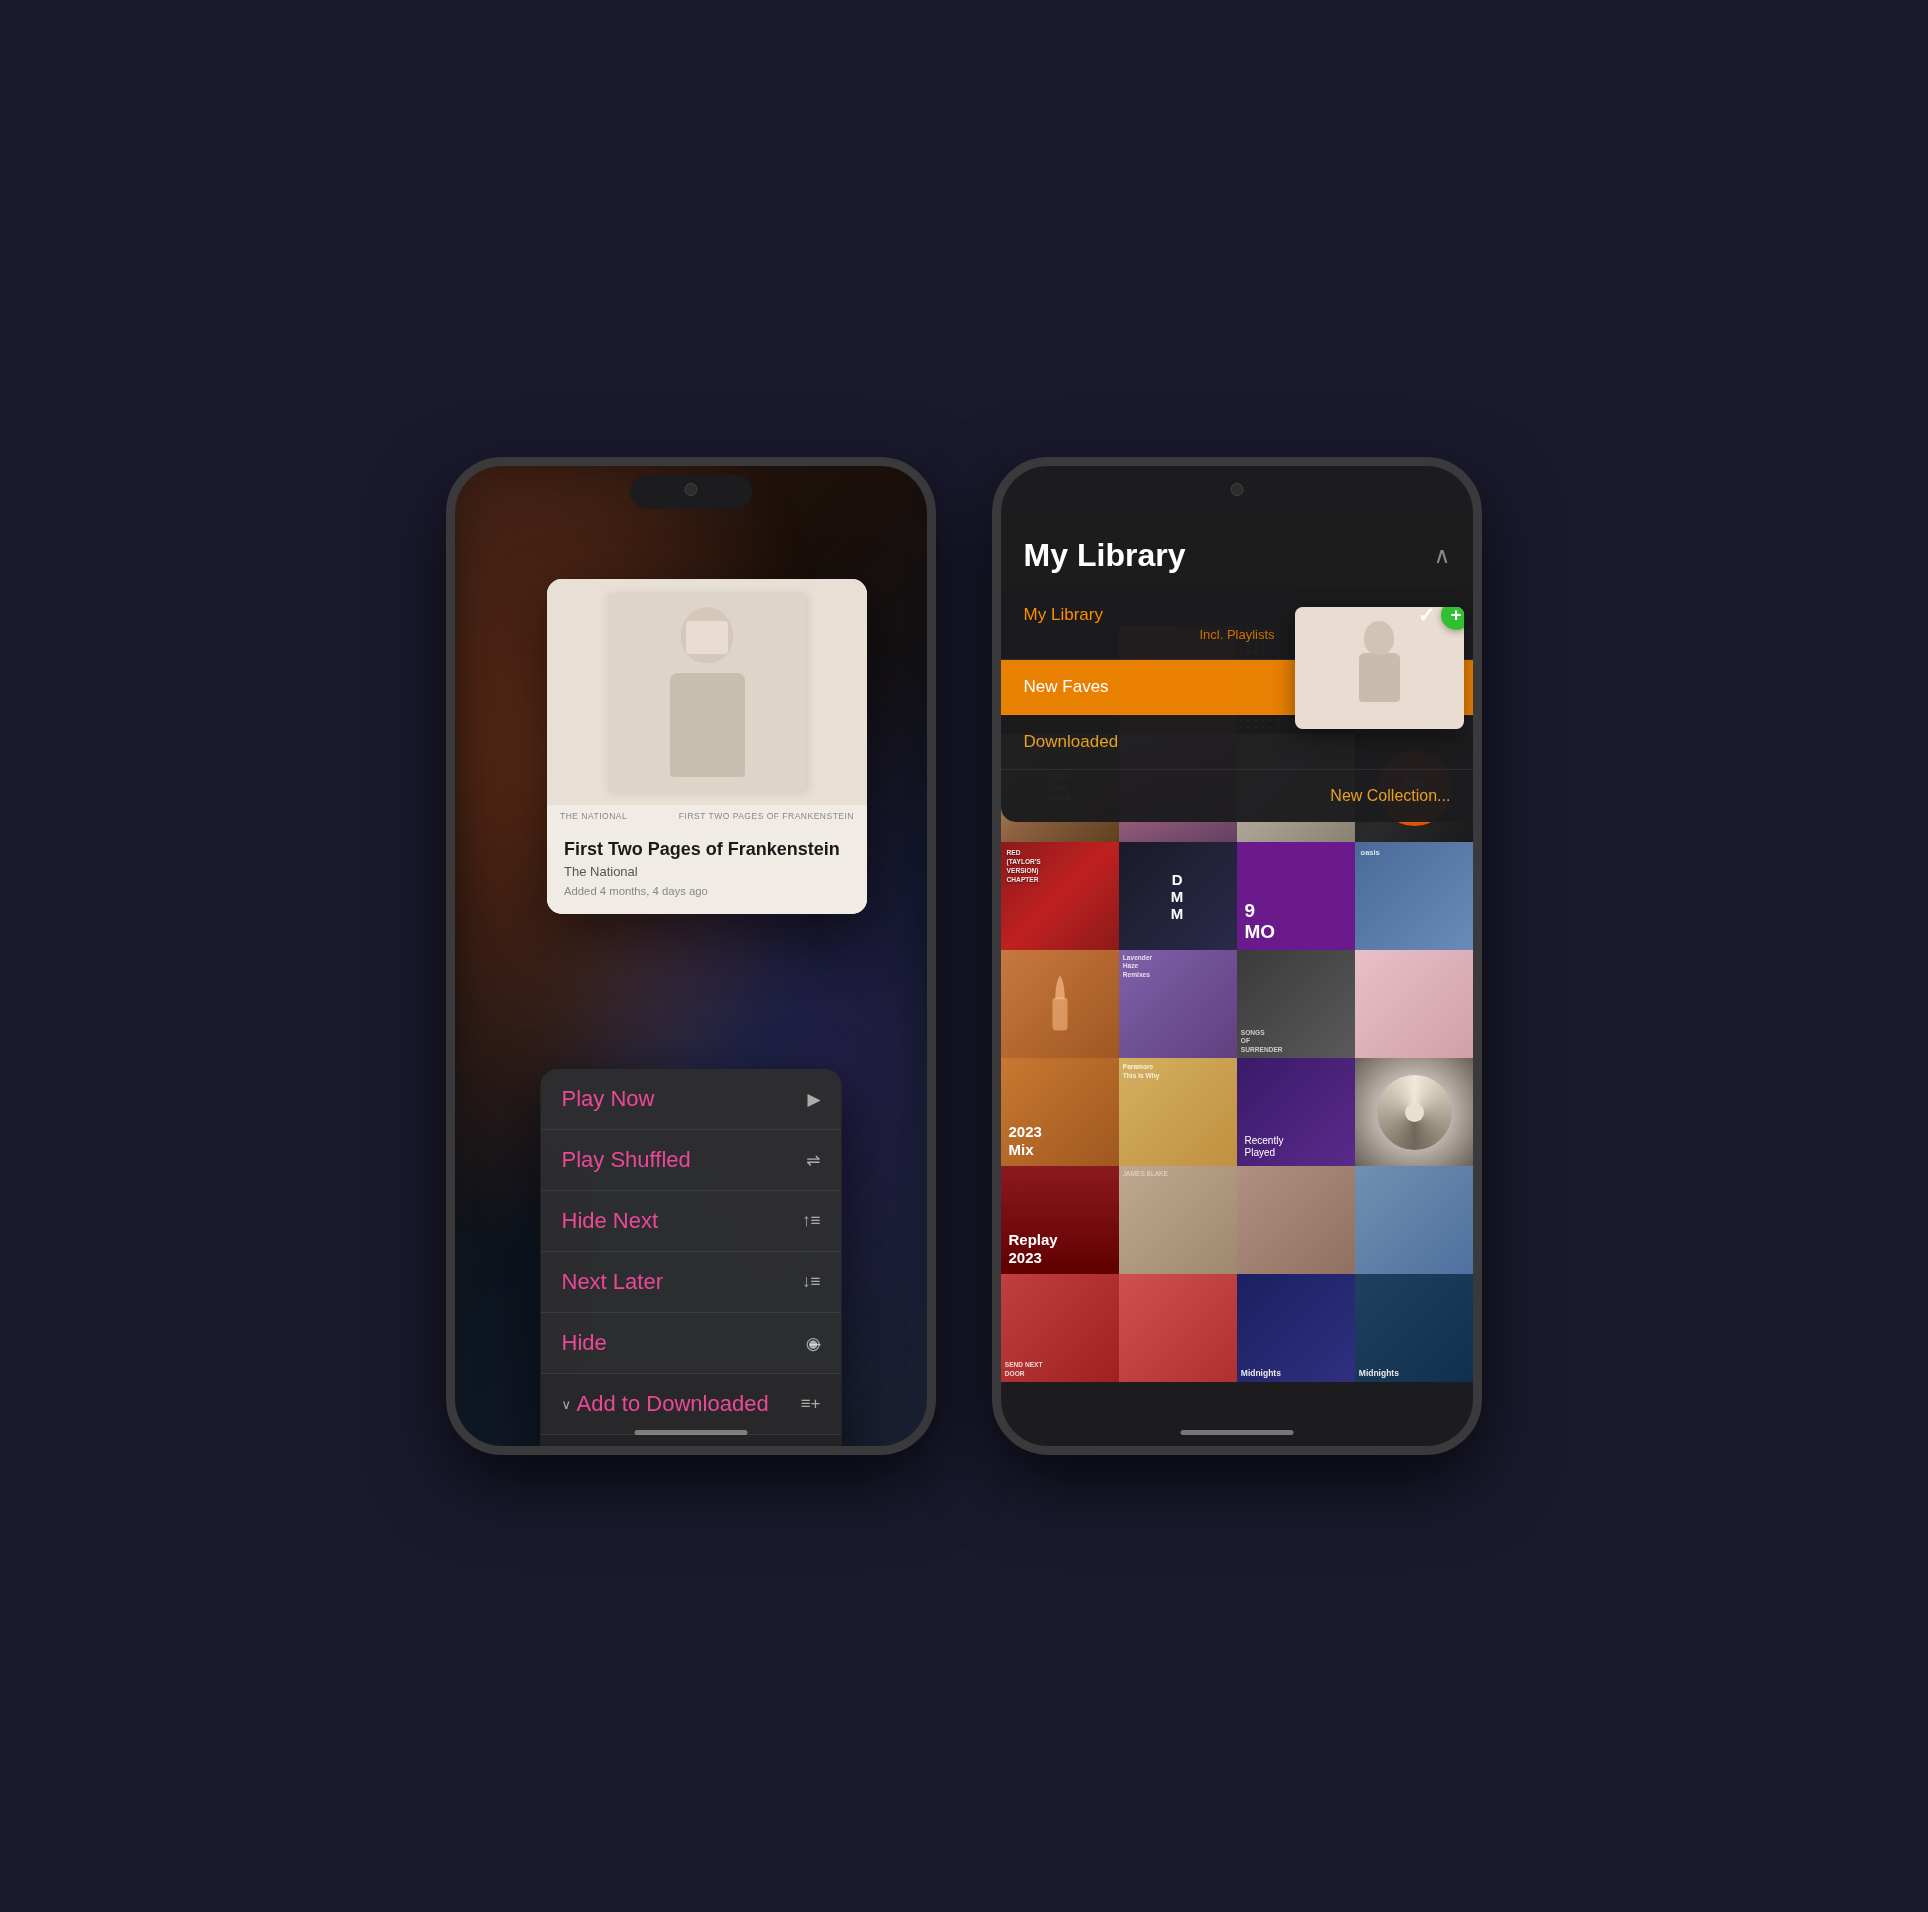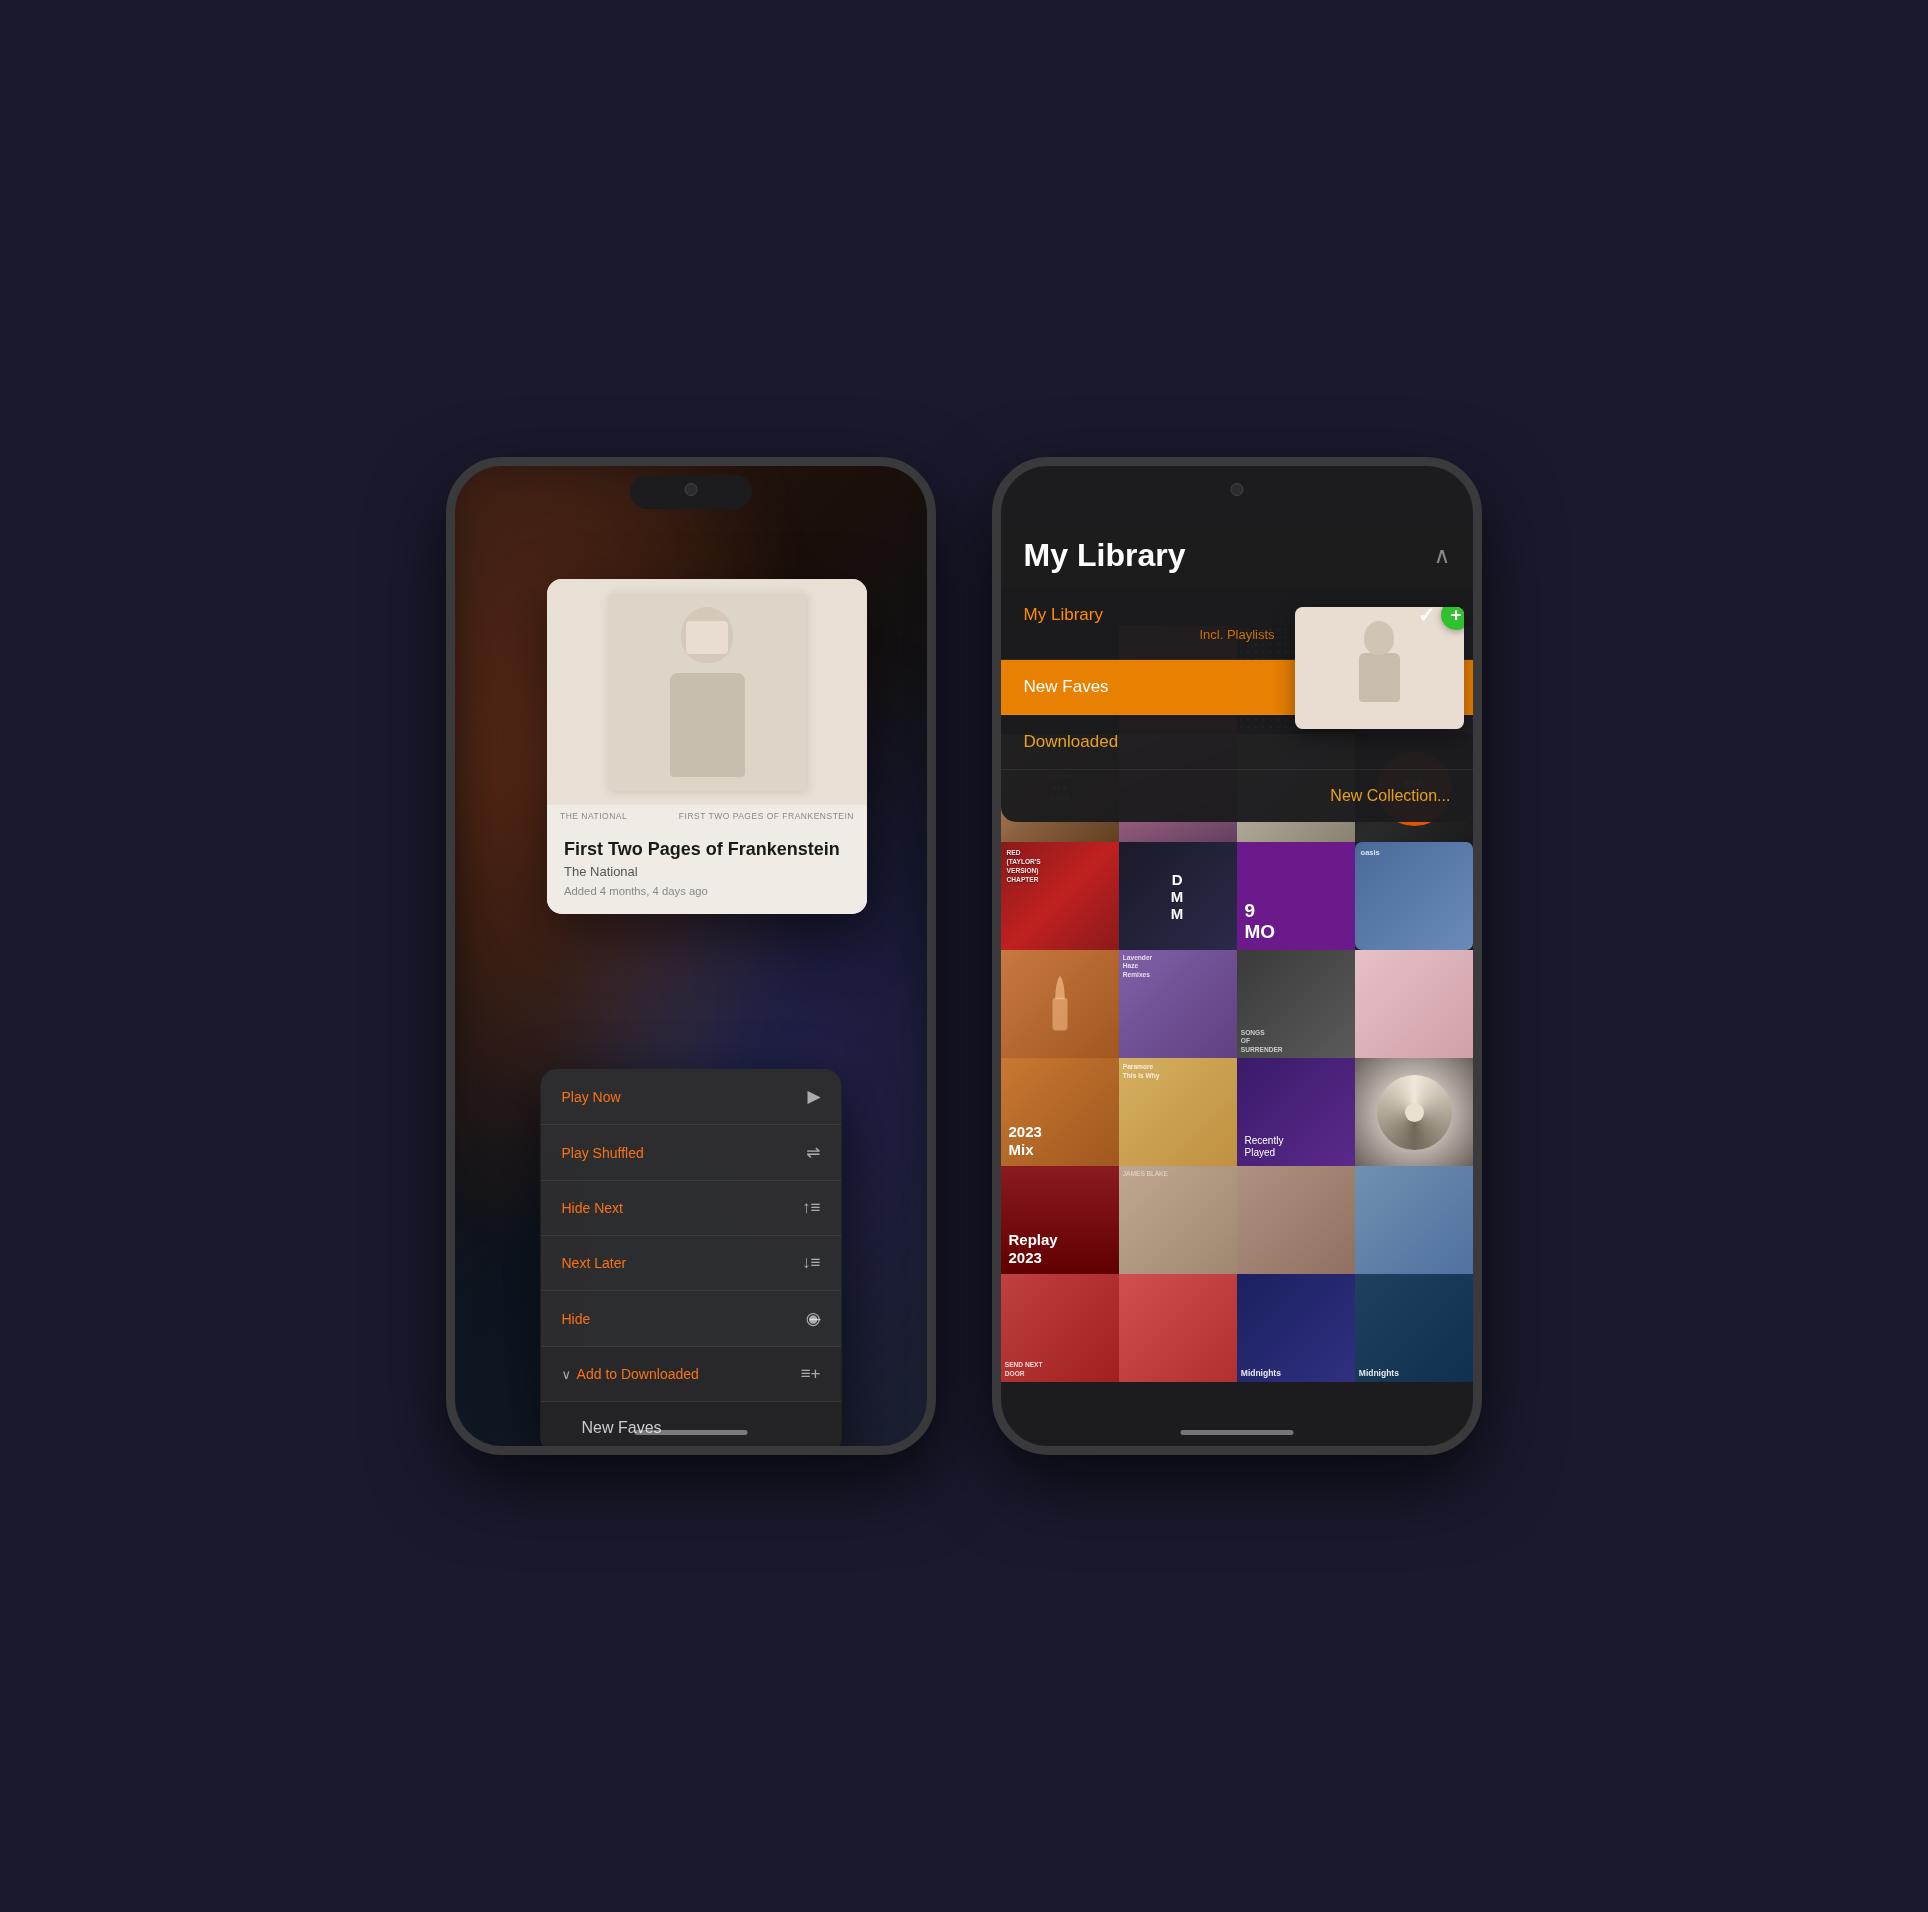--- a/index.html
+++ b/index.html
@@ -200,22 +200,22 @@
       padding: 17px 21px;
       border-bottom: 0.9px solid rgba(255,255,255,0.07);
       cursor: pointer;
     }
 
     .menu-item:last-child {
       border-bottom: none;
     }
 
     .menu-item-label {
-      font-size: 14px;
-      color: #f97316;
+      font-size: 22px;
+      color: #ec4899;
       font-weight: 400;
     }
 
     .menu-item-icon {
       color: rgba(255,255,255,0.6);
       font-size: 17px;
     }
 
     .menu-expand {
       display: flex;
@@ -422,21 +422,20 @@
     .art-red-taylor {
       background: linear-gradient(135deg, #8b1a1a 0%, #c02020 50%, #8b1a1a 100%);
     }
 
     .art-depeche {
       background: linear-gradient(135deg, #1a1a2a 0%, #2a2a4a 100%);
     }
 
     .art-oasis {
       background: linear-gradient(135deg, #4a6a9a 0%, #6a8aba 100%);
-      border-radius: 7px;
     }
 
     .art-hand {
       background: linear-gradient(135deg, #c87840 0%, #a05820 100%);
     }
 
     .art-lavender {
       background: linear-gradient(135deg, #8060a8 0%, #604080 100%);
     }
 

